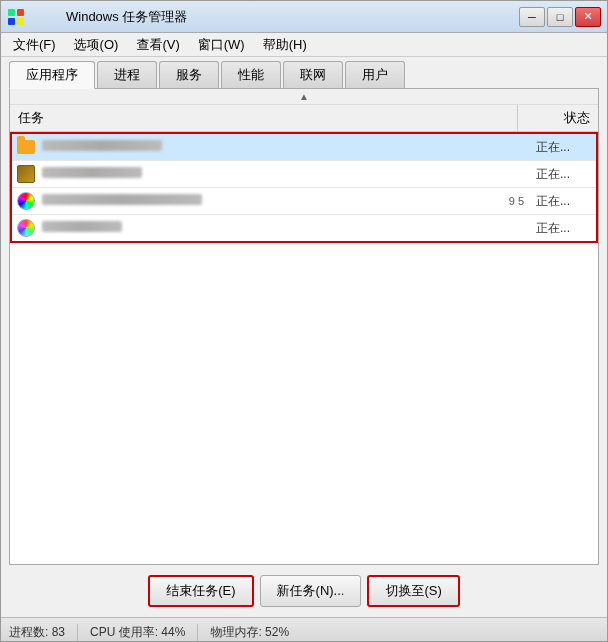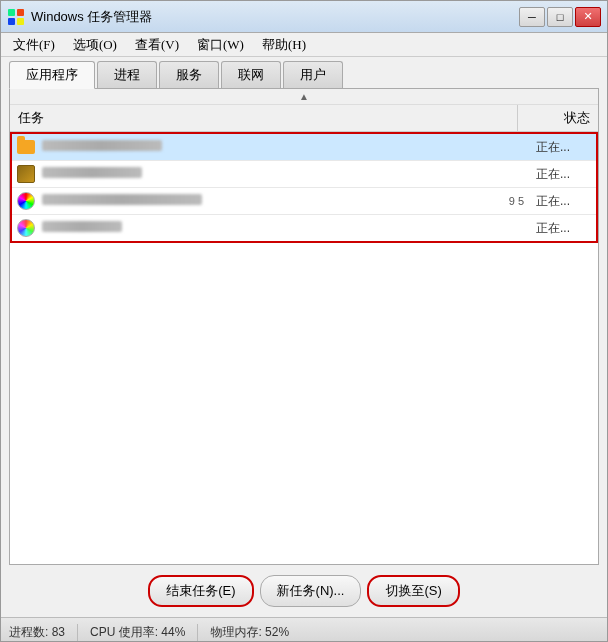--- a/index.html
+++ b/index.html
@@ -23,20 +23,21 @@
 
     
     .title-bar {
       background: linear-gradient(to bottom, #dde9f5 0%, #c5d9ee 100%);
       height: 32px;
       display: flex;
       align-items: center;
       padding: 0 6px;
       border-bottom: 1px solid #aaa;
       flex-shrink: 0;
+      gap: 35px;
     }
 
     .title-icon {
       width: 18px;
       height: 18px;
       margin-right: 6px;
       flex-shrink: 0;
     }
 
     .title-text {
@@ -73,21 +74,20 @@
     
     .menu-bar {
       height: 24px;
       background: #f0f0f0;
       display: flex;
       align-items: center;
       padding: 0 4px;
       border-bottom: 1px solid #ccc;
       flex-shrink: 0;
       gap: 2px;
-      font-family: Liberation Serif, serif;
     }
 
     .menu-item {
       padding: 2px 8px;
       cursor: pointer;
       border-radius: 2px;
       font-size: 13px;
     }
 
     
@@ -226,21 +226,21 @@
       gap: 6px;
       padding: 10px 8px;
       flex-shrink: 0;
     }
 
     .action-btn {
       padding: 5px 16px;
       border: 1px solid #aaa;
       background: linear-gradient(to bottom, #f8f8f8, #e0e0e0);
       cursor: pointer;
-      border-radius: 14px;
+      border-radius: 3px;
       font-size: 13px;
     }
 
     .action-btn.highlighted {
       border: 2px solid #cc0000;
     }
 
     
     .status-bar {
       height: 24px;
@@ -338,20 +338,21 @@
     <div class="menu-item">选项(O)</div>
     <div class="menu-item">查看(V)</div>
     <div class="menu-item">窗口(W)</div>
     <div class="menu-item">帮助(H)</div>
   </div>
 
   <div class="tab-bar">
     <div class="tab active">应用程序</div>
     <div class="tab">进程</div>
     <div class="tab">服务</div>
+    <div class="tab">性能</div>
     <div class="tab">联网</div>
     <div class="tab">用户</div>
   </div>
 
   <div class="content-area">
 
     <div class="scroll-top-indicator">
       <span class="scroll-arrow">▲</span>
     </div>
 

